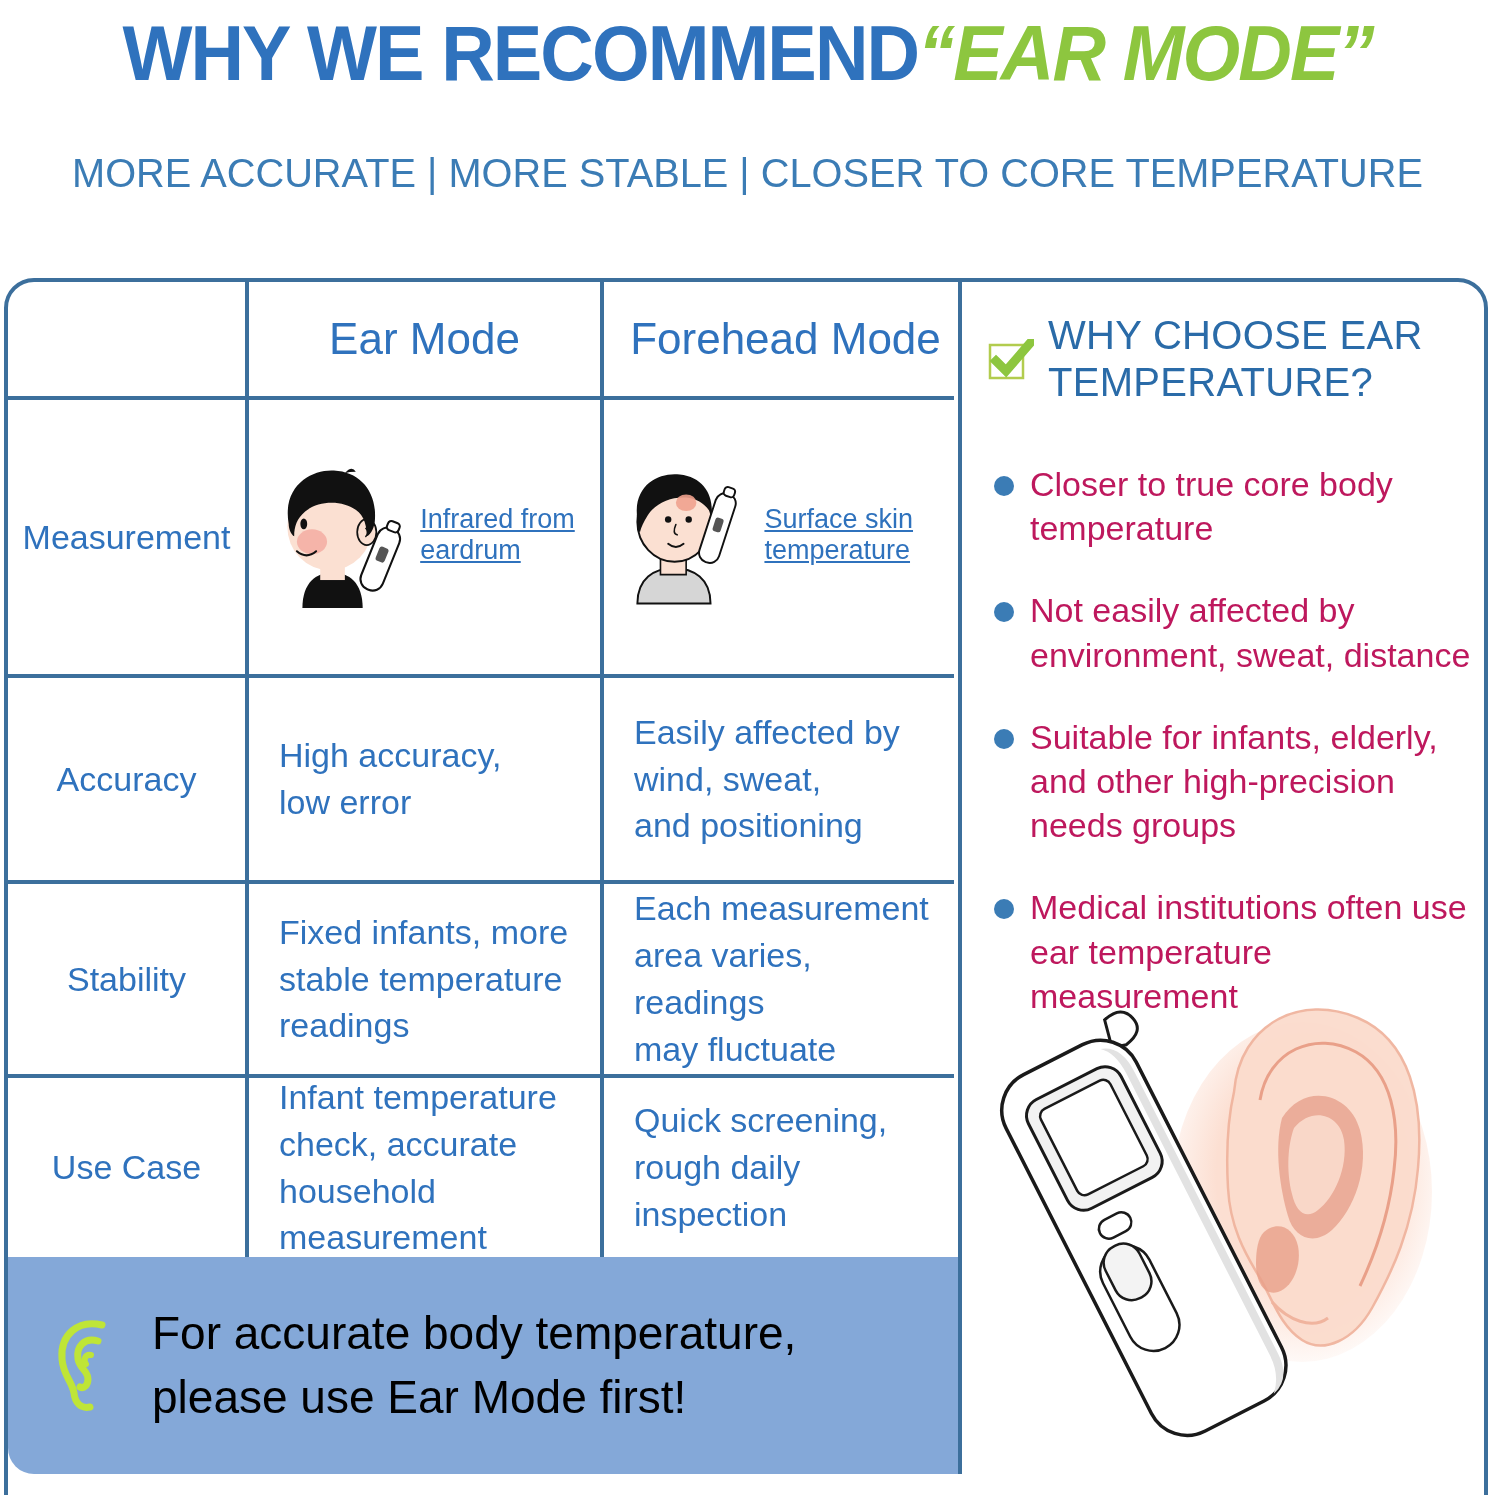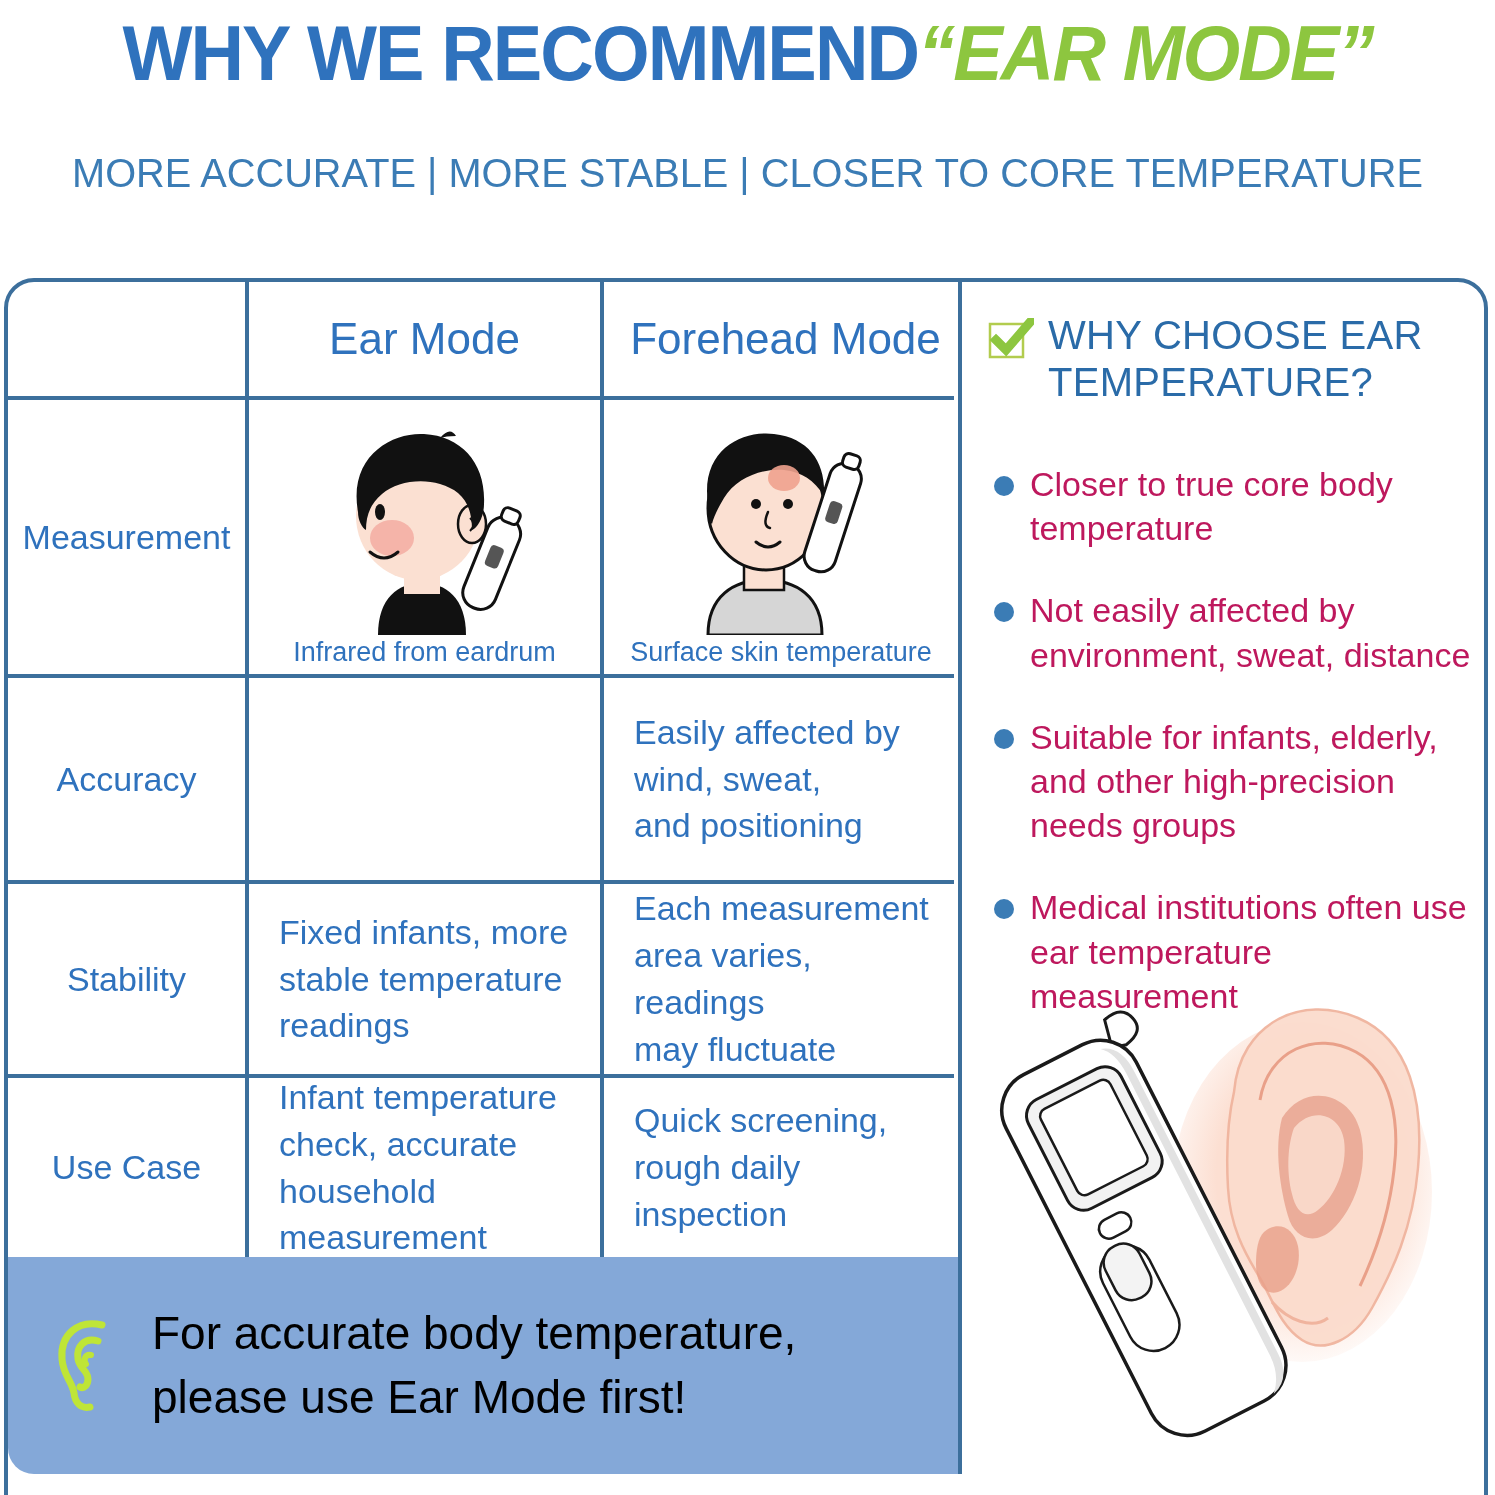--- a/index.html
+++ b/index.html
@@ -61,22 +61,23 @@
   .cell-text{
     display:flex;align-items:center;
     padding-left:30px;padding-right:14px;
     font-size:34px;line-height:1.38;
   }
   .cell-head{
     display:flex;align-items:center;justify-content:center;
     font-size:44px;
   }
   .cell-img{
-    display:flex;flex-direction:column;align-items:center;justify-content:flex-end;
+    display:flex;flex-direction:row;align-items:center;justify-content:flex-end;
     padding-bottom:6px;
+    text-decoration:underline;
   }
   .caption{font-size:27px;color:#2f72bd;margin-top:2px;}
 
   
   .banner{
     position:absolute;left:0;top:975px;width:950px;height:217px;
     background:#84a8d8;
     display:flex;align-items:center;
     border-bottom-left-radius:26px;
   }
@@ -86,21 +87,21 @@
     font-family:"Liberation Sans", sans-serif;
   }
 
   
   .right{
     position:absolute;left:950px;top:0;width:530px;height:1192px;
     border-left:4px solid #3c6f9c;box-sizing:border-box;
   }
   .right-head{
     position:absolute;left:26px;top:30px;width:480px;
-    display:flex;align-items:flex-start;
+    display:flex;align-items:center;
   }
   .checkbox{flex:0 0 auto;margin-right:14px;margin-top:6px;}
   .right-head-txt{
     font-size:40px;line-height:1.18;color:#2a6ba8;letter-spacing:0.3px;
   }
   .bullets{position:absolute;left:32px;top:180px;width:490px;}
   .bullet{display:flex;margin-bottom:38px;}
   .dot{
     flex:0 0 auto;width:20px;height:20px;border-radius:50%;
     background:#3b7cb5;margin-top:14px;margin-right:16px;
@@ -190,20 +191,22 @@
         <g transform="rotate(18 178 100)">
           <rect x="160" y="42" width="32" height="112" rx="15" fill="#ffffff" stroke="#111" stroke-width="3"></rect>
           <rect x="169" y="82" width="13" height="22" rx="4" fill="#555"></rect>
           <rect x="168" y="32" width="17" height="14" rx="5" fill="#ffffff" stroke="#111" stroke-width="3"></rect>
         </g>
       </svg>
       <div class="caption">Surface skin temperature</div>
     </div>
 
     <div class="cell cell-label" style="left:0;top:396px;width:237px;height:202px;">Accuracy</div>
+    <div class="cell cell-text" style="left:241px;top:396px;width:351px;height:202px;white-space:pre-line;">High accuracy,
+low error</div>
     <div class="cell cell-text" style="left:596px;top:396px;width:354px;height:202px;white-space:pre-line;">Easily affected by
 wind, sweat,
 and positioning</div>
 
     <div class="cell cell-label" style="left:0;top:602px;width:237px;height:190px;">Stability</div>
     <div class="cell cell-text" style="left:241px;top:602px;width:351px;height:190px;white-space:pre-line;">Fixed infants, more
 stable temperature
 readings</div>
     <div class="cell cell-text" style="left:596px;top:602px;width:354px;height:190px;white-space:pre-line;">Each measurement
 area varies, readings

